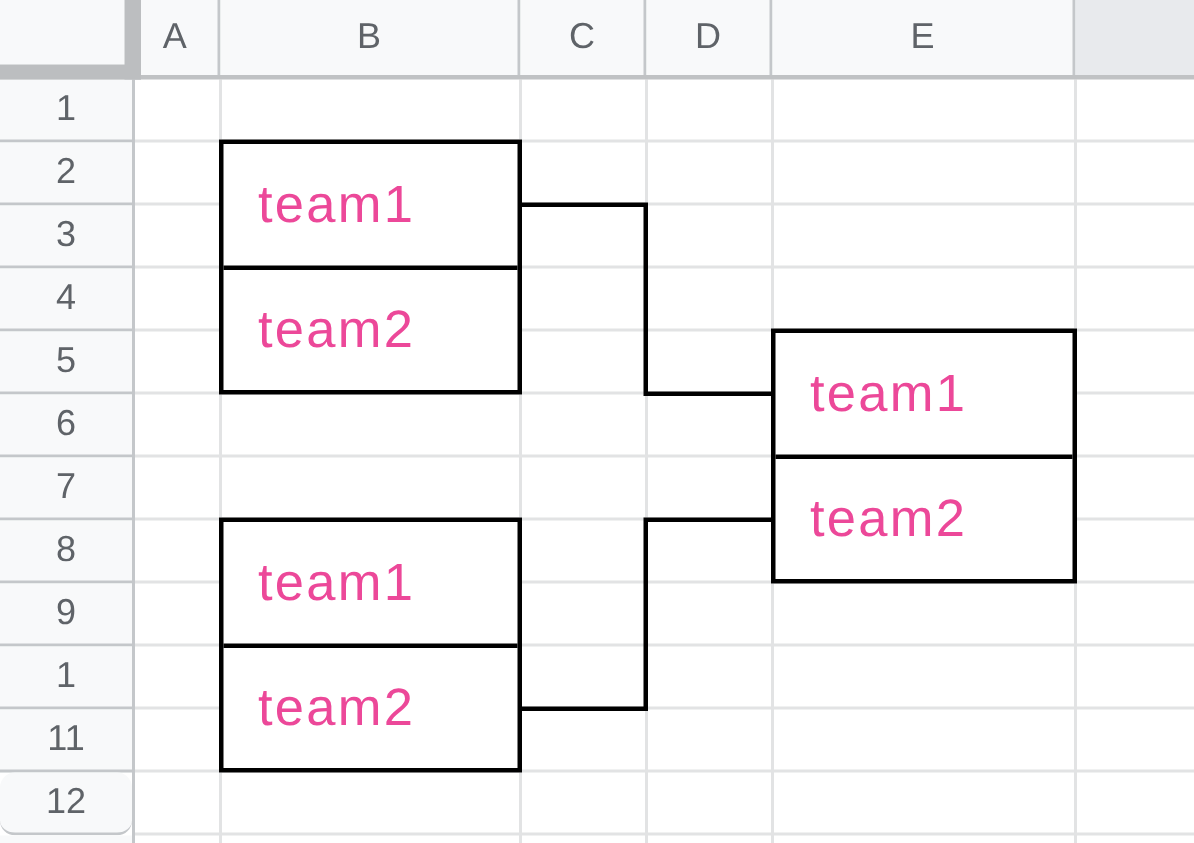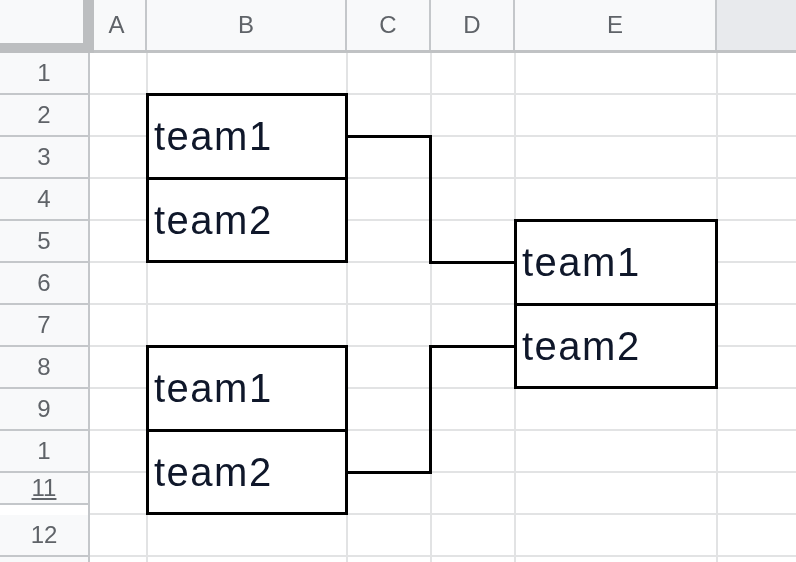--- a/index.html
+++ b/index.html
@@ -30,21 +30,21 @@
   .corner-box { position:absolute; left:0; top:0; width:83px; height:43px; background:var(--header-bg); }
   .corner-bar-right { position:absolute; left:83px; top:0; width:11px; height:53px; background:var(--corner-gray); }
   .corner-bar-bottom { position:absolute; left:0; top:43px; width:94px; height:10px; background:var(--corner-gray); }
   .match-box {
     position:absolute; box-sizing:border-box; background:#ffffff;
     border:3px solid var(--shape-border); display:flex; flex-direction:column;
   }
   .match-cell { flex:1; display:flex; align-items:center; box-sizing:border-box; }
   .match-cell.first { border-bottom:3px solid var(--shape-border); }
   .team-label {
-    padding-left:5px; font-size:40px; letter-spacing:1.5px; color:#0f172a;
+    padding-left:23px; font-size:35px; letter-spacing:1.5px; color:#ec4899;
     white-space:nowrap; line-height:1;
   }
   svg.connector-layer { position:absolute; left:0; top:0; }
 </style>
 </head>
 <body>
 
 <div class="sheet">
   <div id="grid-layer">
       <div class="gridline-v" style="left: 146px;"></div>
@@ -107,20 +107,20 @@
       <div class="row-header" style="top: 53px; height: 42px;">1</div>
       <div class="row-header" style="top: 95px; height: 42px;">2</div>
       <div class="row-header" style="top: 137px; height: 42px;">3</div>
       <div class="row-header" style="top: 179px; height: 42px;">4</div>
       <div class="row-header" style="top: 221px; height: 42px;">5</div>
       <div class="row-header" style="top: 263px; height: 42px;">6</div>
       <div class="row-header" style="top: 305px; height: 42px;">7</div>
       <div class="row-header" style="top: 347px; height: 42px;">8</div>
       <div class="row-header" style="top: 389px; height: 42px;">9</div>
       <div class="row-header" style="top: 431px; height: 42px;">1</div>
-      <div class="row-header" style="top: 473px; height: 32px; text-decoration: underline;">11</div>
-      <div class="row-header" style="top: 515px; height: 42px;">12</div>
+      <div class="row-header" style="top: 473px; height: 42px;">11</div>
+      <div class="row-header" style="top: 515px; height: 42px; border-radius: 10px;">12</div>
       <div class="row-header" style="top: 557px; height: 8px; border-bottom: none;"></div>
       <div class="corner-box"></div>
       <div class="corner-bar-right"></div>
       <div class="corner-bar-bottom"></div>
     </div>
 </div>
 
 </body></html>

